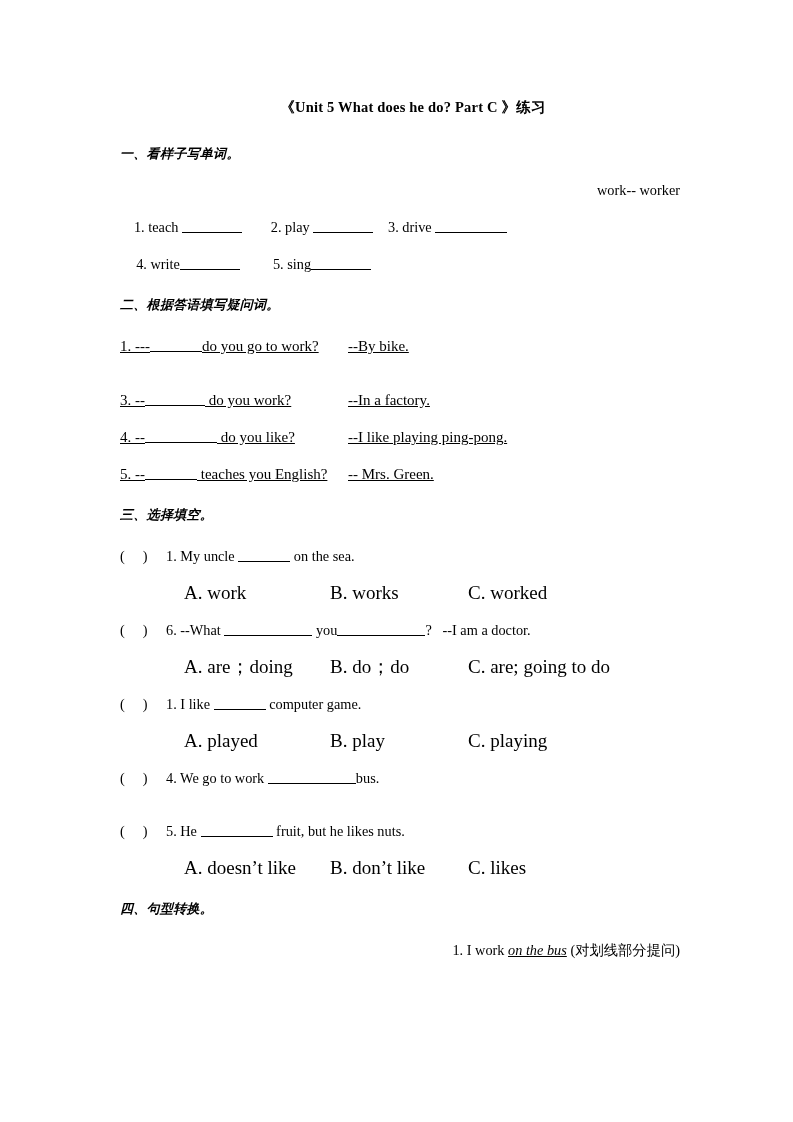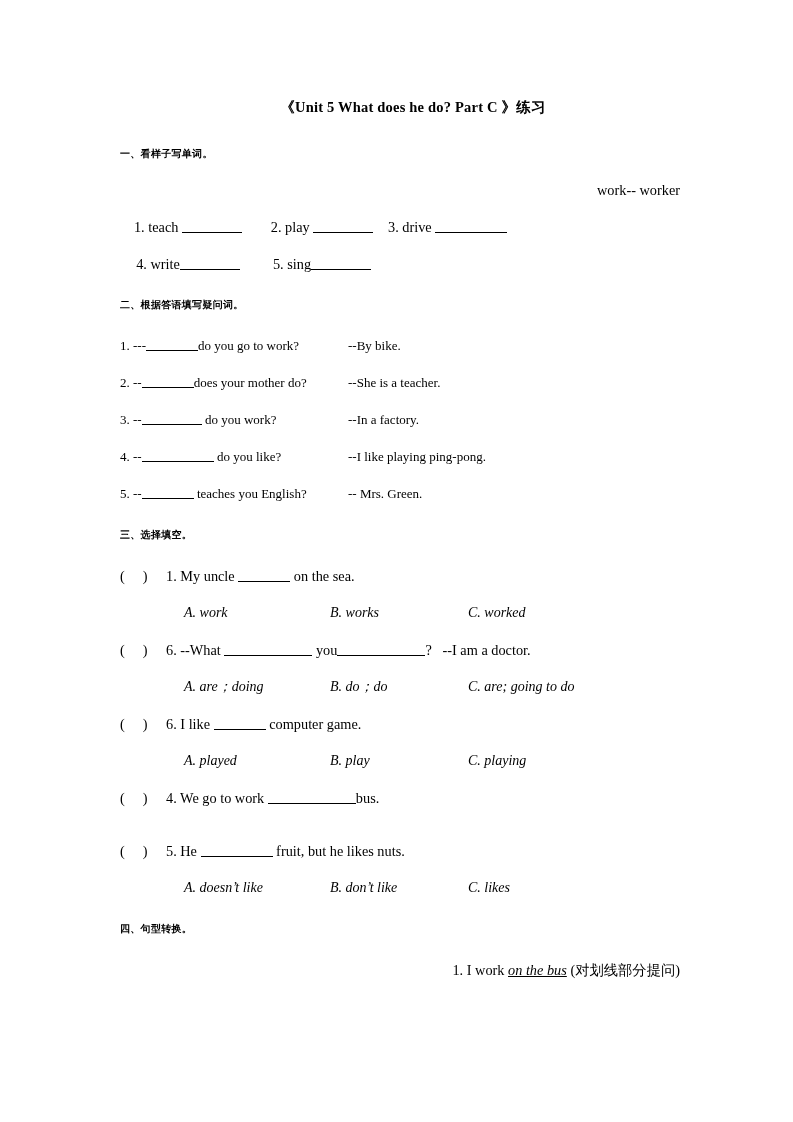--- a/index.html
+++ b/index.html
@@ -37,23 +37,24 @@
     letter-spacing: 0.2px;
     margin: 0 0 0 0;
     padding-left: 26px;
     line-height: 22px;
     white-space: nowrap;
   }
 
   
   .section-head {
     font-weight: bold;
-    font-size: 10px;
+    font-size: 13px;
     line-height: 20px;
     letter-spacing: 0.3px;
+    font-style: italic;
   }
 
   
   .line {
     font-size: 14.3px;
     line-height: 20px;
     white-space: nowrap;
     text-align: right;
   }
 
@@ -76,40 +77,39 @@
   .b-lg { width: 72px; }
   .b-xl { width: 88px; }
 
   
   .wf-row { display: flex; font-size: 14.3px; line-height: 20px; text-align: center; }
   .wf-item { white-space: nowrap; }
   .wf-1 { width: 136px; }
   .wf-2 { width: 132px; }
 
   
-  .qa-row { display: flex; font-size: 13px; line-height: 20px; }
+  .qa-row { display: flex; font-size: 15px; line-height: 20px; text-decoration: underline; }
   .qa-q { width: 228px; white-space: nowrap; }
   .qa-a { white-space: nowrap; }
 
   
   .mc-q {
     font-size: 14.3px;
     line-height: 20px;
     white-space: nowrap;
   }
   .paren {
     display: inline-block;
     width: 46px;
   }
   .mc-opts {
     display: flex;
-    font-size: 14px;
+    font-size: 19px;
     line-height: 20px;
     padding-left: 64px;
-    font-style: italic;
   }
   .opt { white-space: nowrap; }
   .opt-a { width: 138px; }
   .opt-b { width: 138px; margin-left: 8px; }
 
   .ul-answer { text-decoration: underline; font-style: italic; }
 </style>
 </head>
 <body>
 
@@ -142,24 +142,20 @@
 
     <div class="section-head">二、根据答语填写疑问词。</div>
     <div class="gap-l"></div>
 
     <div class="qa-row">
       <span class="qa-q"><span>1. ---</span><span class="blank b-sm"></span><span>do you go to work?</span></span>
       <span class="qa-a">--By bike.</span>
     </div>
     <div class="gap-m"></div>
 
-    <div class="qa-row">
-      <span class="qa-q"><span>2. --</span><span class="blank b-sm"></span><span>does your mother do?</span></span>
-      <span class="qa-a">--She is a teacher.</span>
-    </div>
     <div class="gap-m"></div>
 
     <div class="qa-row">
       <span class="qa-q"><span>3. --</span><span class="blank b-md"></span><span> do you work?</span></span>
       <span class="qa-a">--In a factory.</span>
     </div>
     <div class="gap-m"></div>
 
     <div class="qa-row">
       <span class="qa-q"><span>4. --</span><span class="blank b-lg"></span><span> do you like?</span></span>
@@ -193,21 +189,21 @@
     </div>
     <div class="gap-m"></div>
     <div class="mc-opts">
       <span class="opt opt-a">A. are；doing</span>
       <span class="opt opt-b">B. do；do</span>
       <span class="opt">C. are; going to do</span>
     </div>
     <div class="gap-m"></div>
 
     <div class="mc-q">
-      <span class="paren">(&nbsp;&nbsp;&nbsp;&nbsp;&nbsp;)</span><span>6. I like </span><span class="blank b-sm"></span><span> computer game.</span>
+      <span class="paren">(&nbsp;&nbsp;&nbsp;&nbsp;&nbsp;)</span><span>1. I like </span><span class="blank b-sm"></span><span> computer game.</span>
     </div>
     <div class="gap-m"></div>
     <div class="mc-opts">
       <span class="opt opt-a">A. played</span>
       <span class="opt opt-b">B. play</span>
       <span class="opt">C. playing</span>
     </div>
     <div class="gap-m"></div>
 
     <div class="mc-q">

